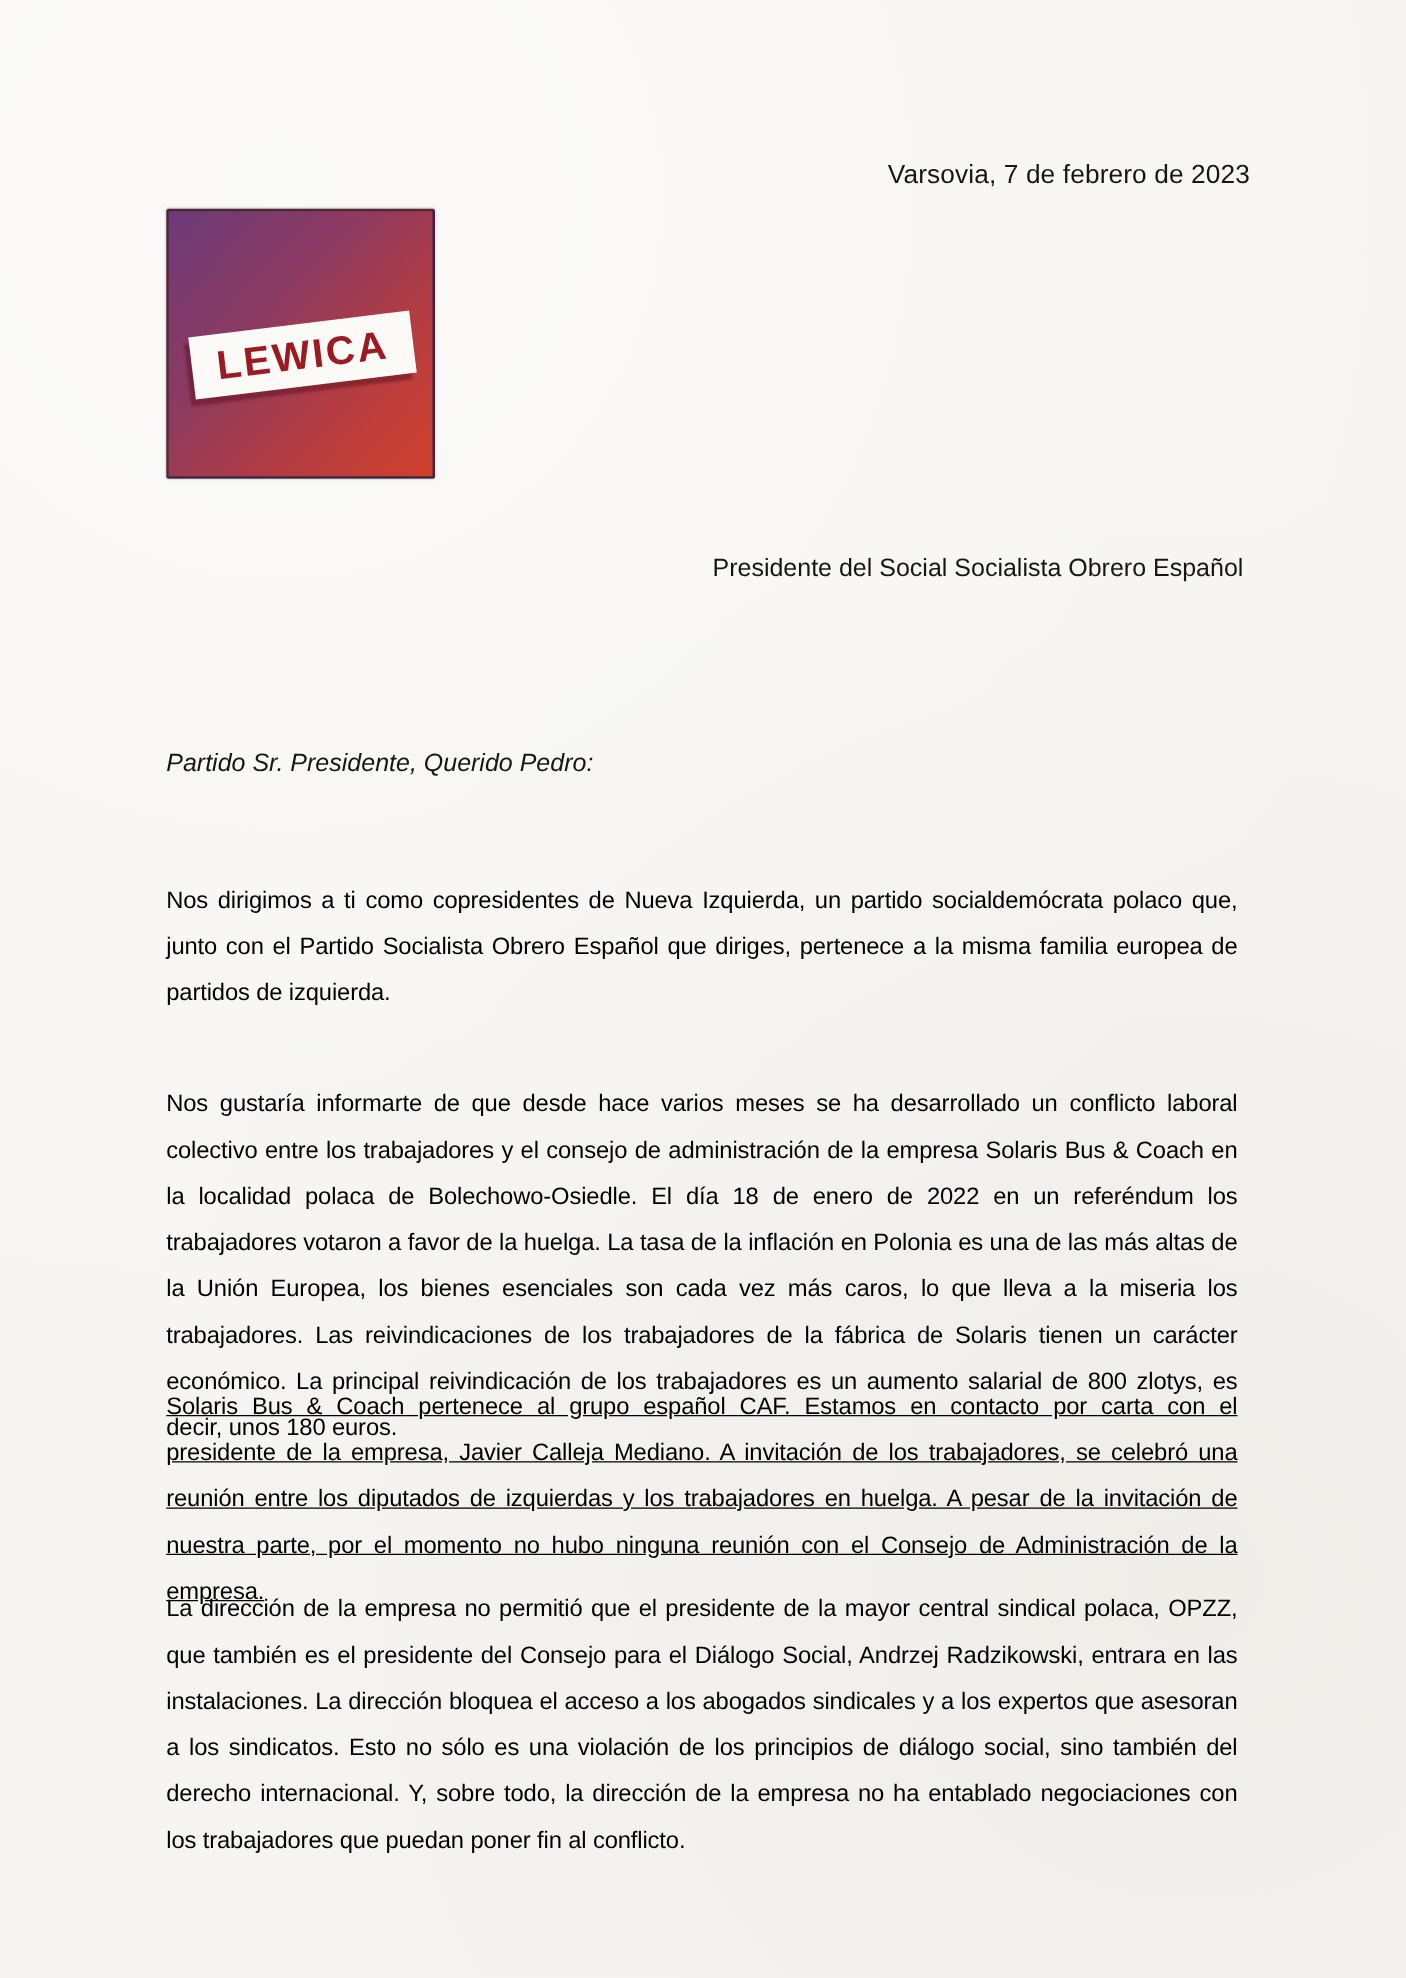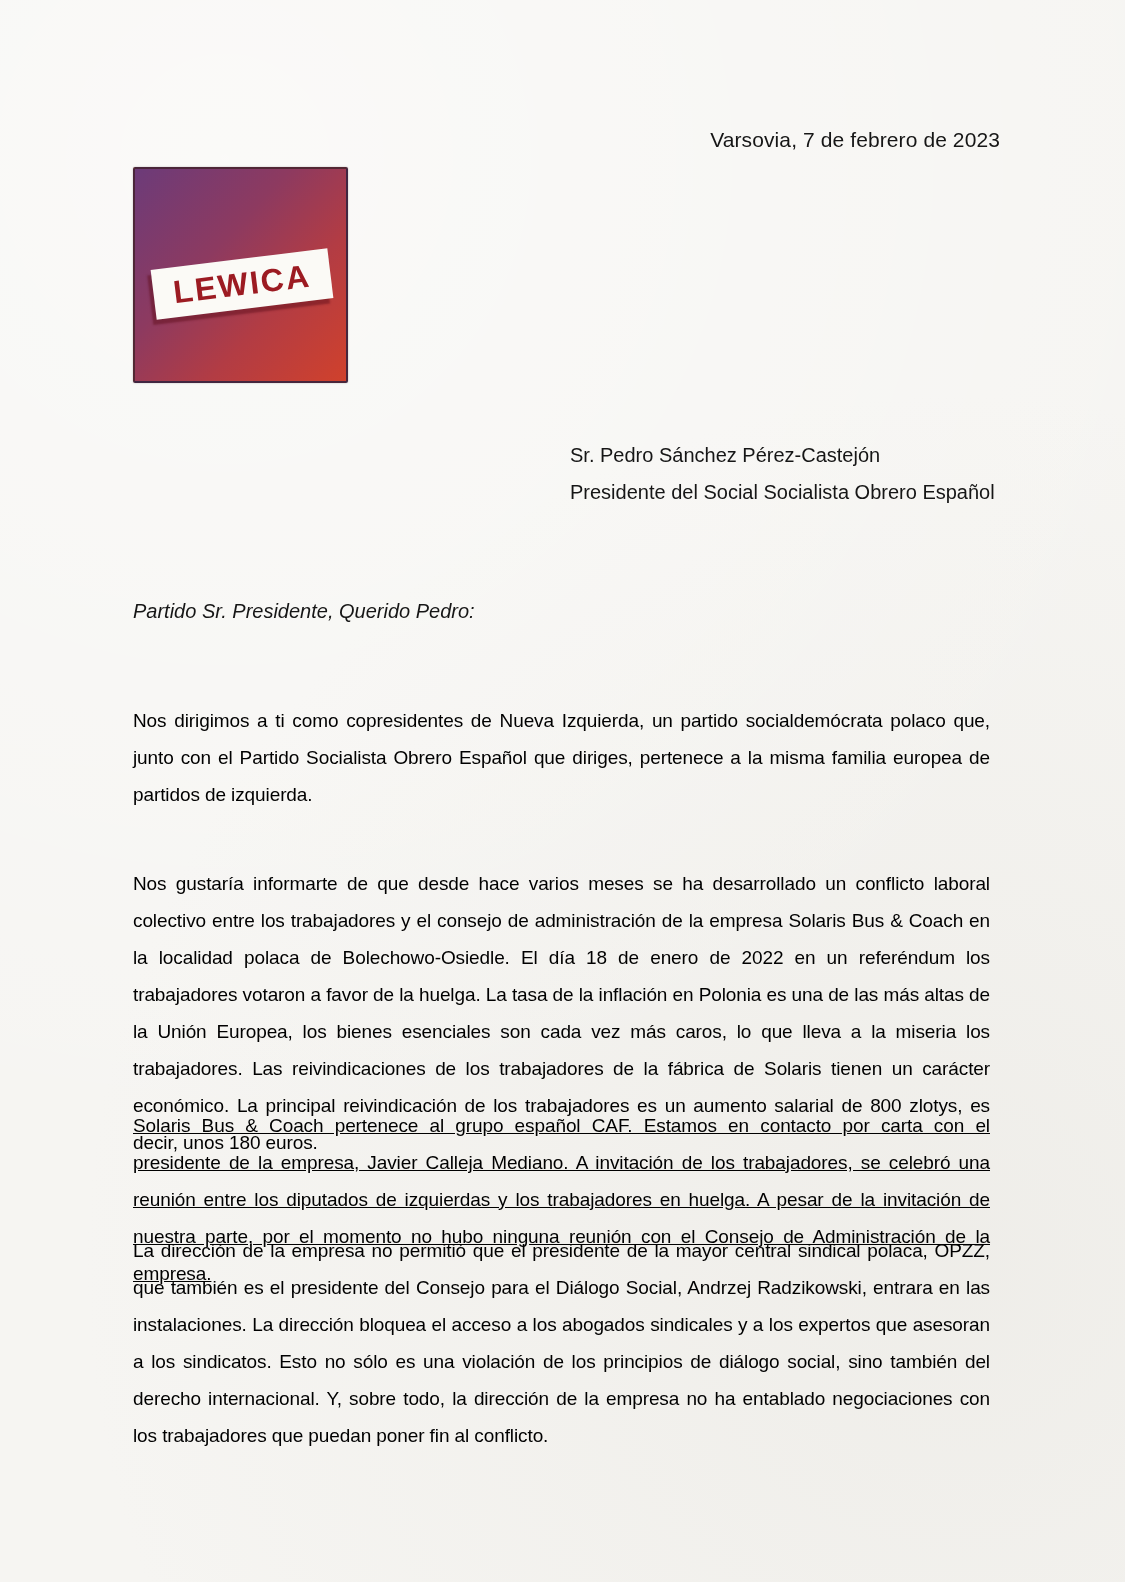--- a/index.html
+++ b/index.html
@@ -88,37 +88,36 @@
     font-size: 19px;
     line-height: 37px;
     text-align: justify;
     letter-spacing: -0.1px;
     color: #000000;
   }
 
   .para-1 { top: 683px; }
   .para-2 { top: 846px; }
   .para-3 { top: 1088px; text-decoration: underline; }
-  .para-4 { top: 1216px; margin-top: 16px; }
+  .para-4 { top: 1253px; margin-top: 16px; }
 </style>
 </head>
 <body>
 
 <div>
 
   <div class="date-line">Varsovia, 7 de febrero de 2023</div>
 
   <div class="logo">
     <div class="logo-banner">
       <span class="logo-wordmark">LEWICA</span>
     </div>
   </div>
 
   <div class="recipient">
-    <div>Sr. Pedro Sánchez Pérez-Castejón</div>
     <div>Presidente del Social Socialista Obrero Español</div>
   </div>
 
   <div class="salutation">Partido Sr. Presidente, Querido Pedro:</div>
 
   <p class="para para-1">Nos dirigimos a ti como copresidentes de Nueva Izquierda, un partido socialdemócrata polaco que, junto con el Partido Socialista Obrero Español que diriges, pertenece a la misma familia europea de partidos de izquierda.</p>
 
   <p class="para para-2">Nos gustaría informarte de que desde hace varios meses se ha desarrollado un conflicto laboral colectivo entre los trabajadores y el consejo de administración de la empresa Solaris Bus &amp; Coach en la localidad polaca de Bolechowo-Osiedle. El día 18 de enero de 2022 en un referéndum los trabajadores votaron a favor de la huelga. La tasa de la inflación en Polonia es una de las más altas de la Unión Europea, los bienes esenciales son cada vez más caros, lo que lleva a la miseria los trabajadores. Las reivindicaciones de los trabajadores de la fábrica de Solaris tienen un carácter económico. La principal reivindicación de los trabajadores es un aumento salarial de 800 zlotys, es decir, unos 180 euros.</p>
 
   <p class="para para-3">Solaris Bus &amp; Coach pertenece al grupo español CAF. Estamos en contacto por carta con el presidente de la empresa, Javier Calleja Mediano. A invitación de los trabajadores, se celebró una reunión entre los diputados de izquierdas y los trabajadores en huelga. A pesar de la invitación de nuestra parte, por el momento no hubo ninguna reunión con el Consejo de Administración de la empresa.</p>

